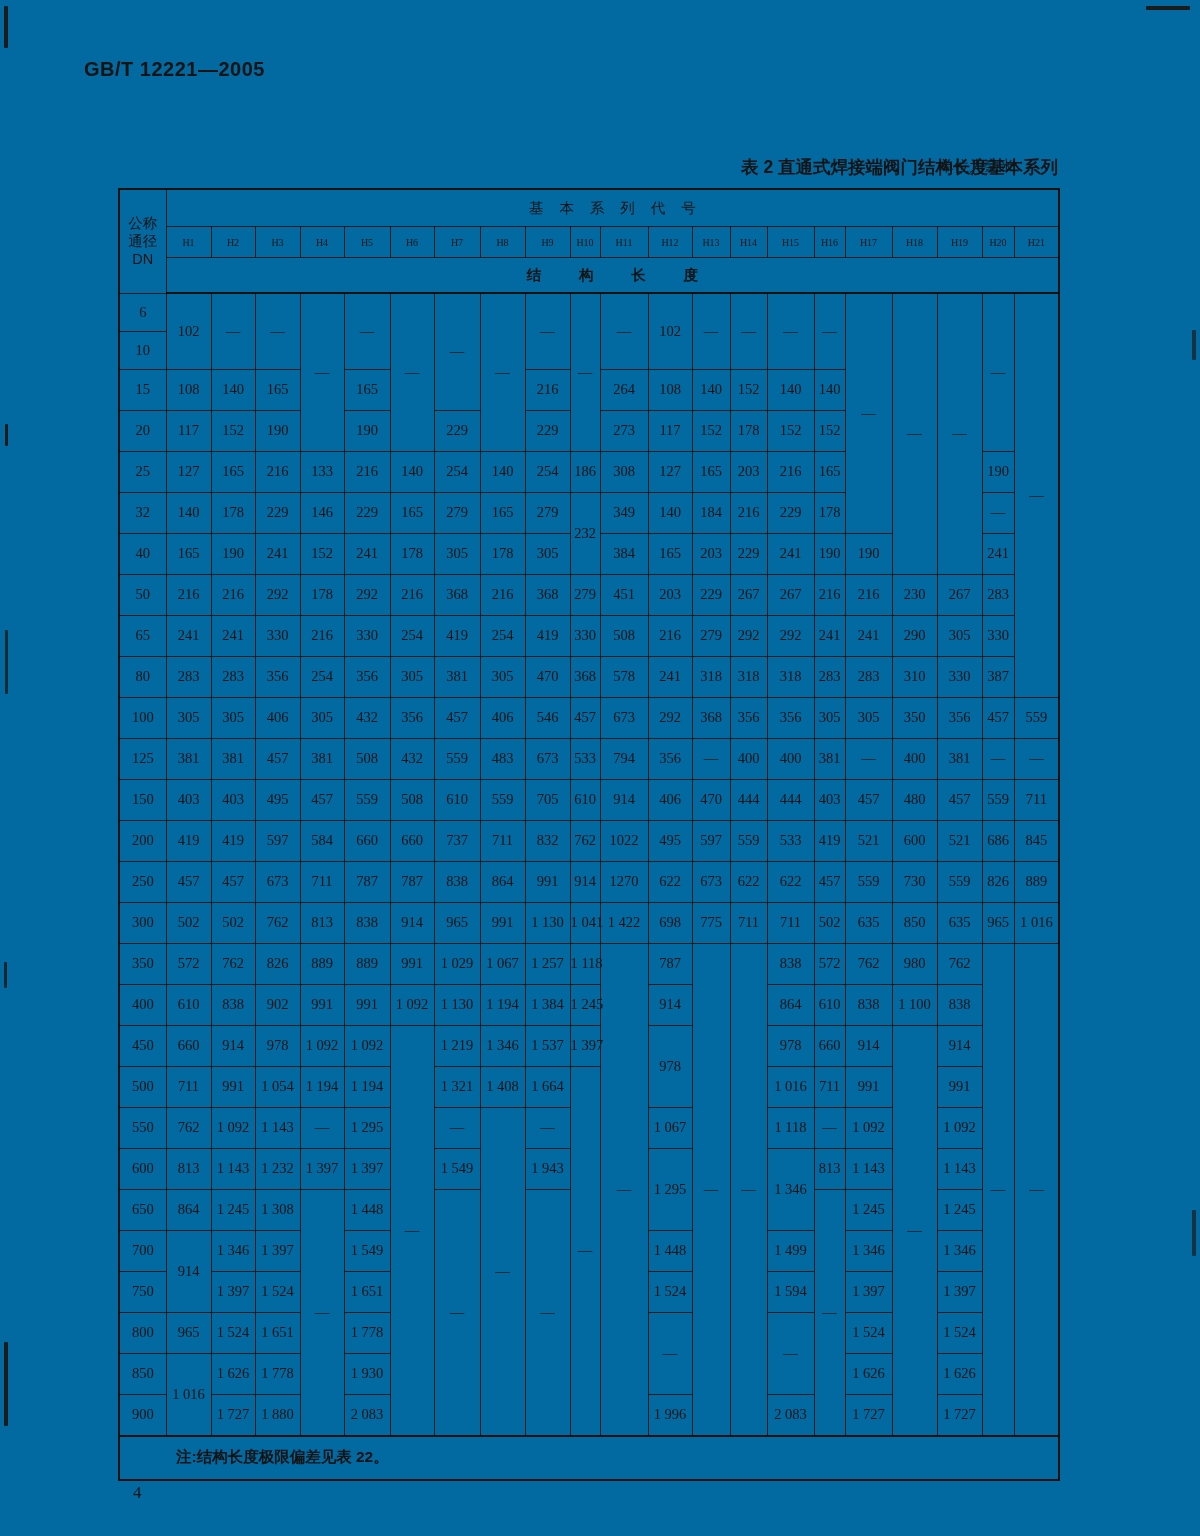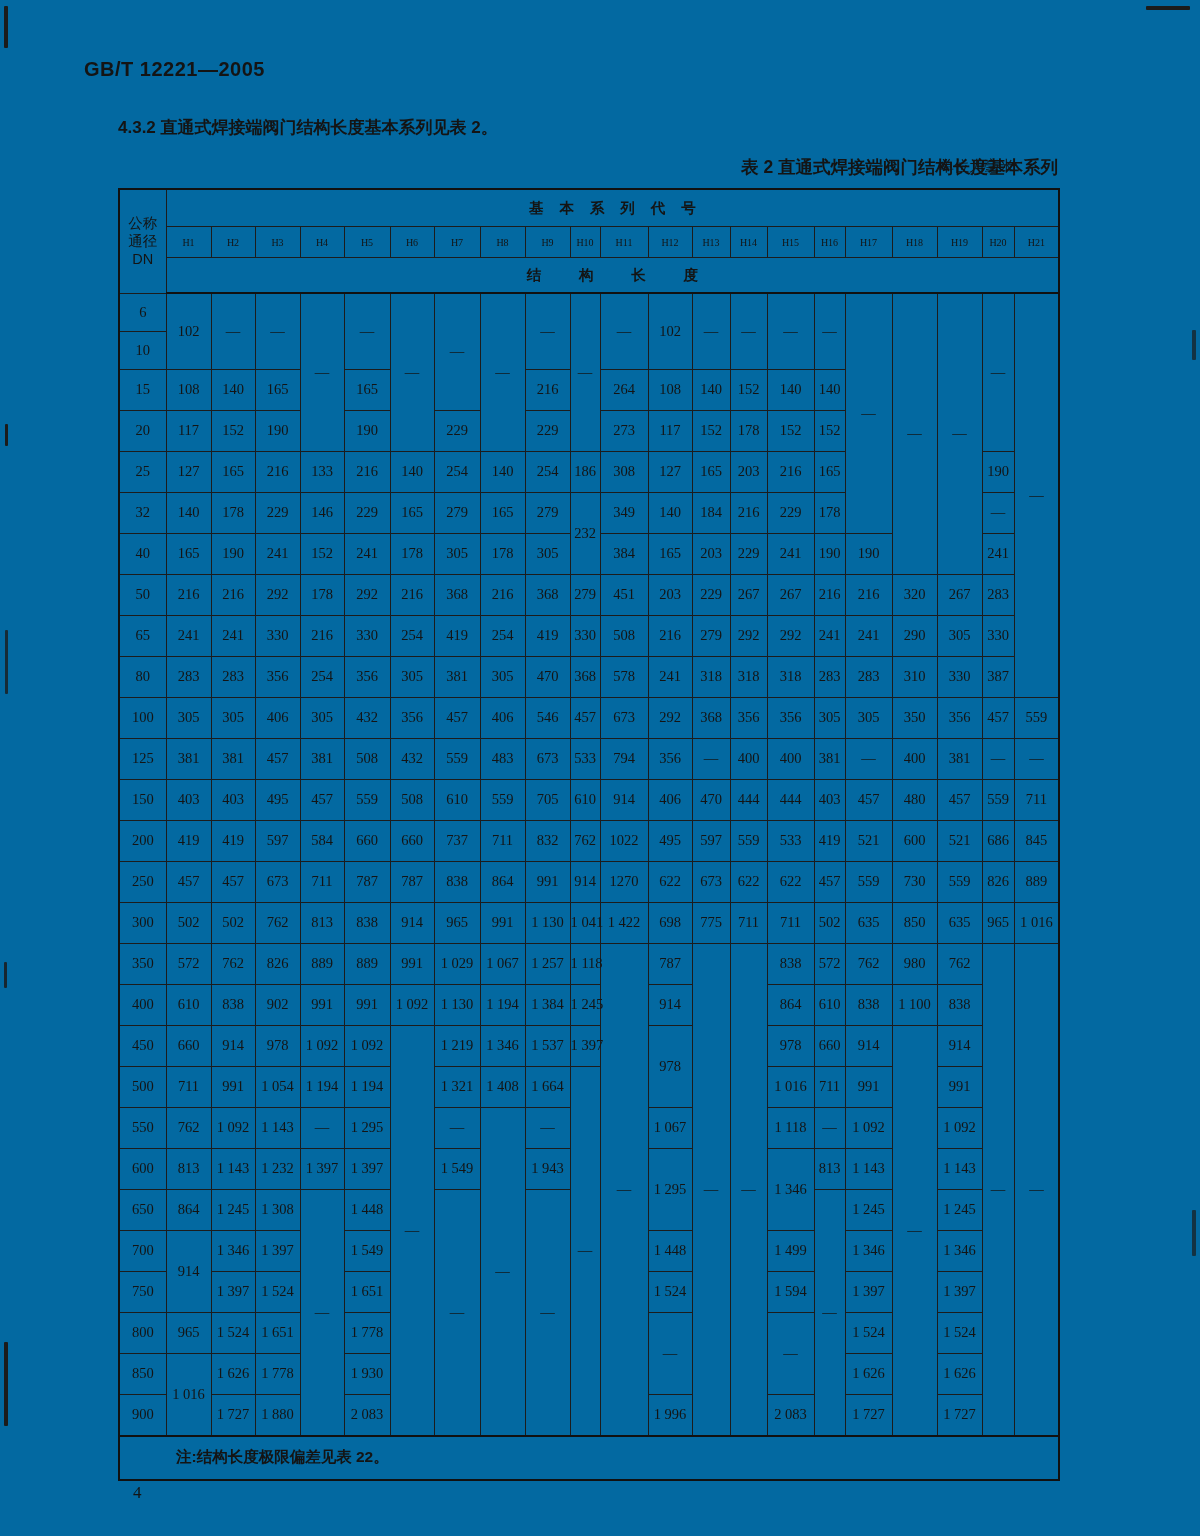--- a/index.html
+++ b/index.html
@@ -45,21 +45,21 @@
     height:40px;
   }
   tr.hdr-top td{height:36px;}
   tr.hdr-codes td{height:30px; font-size:10px;}
   tr.hdr-len td{height:34px; border-bottom:2px solid #111;}
   .corner{
     font-size:14.5px; line-height:1.25;
     font-family:"Liberation Sans", sans-serif;
   }
   .group-hd{
-    font-size:16px; font-weight:bold; letter-spacing:1.1em; text-indent:1.1em;
+    font-size:16px; font-weight:normal; letter-spacing:1.1em; text-indent:1.1em;
     font-family:"Liberation Sans", sans-serif;
   }
   .len-hd{
     font-size:16px; font-weight:bold; letter-spacing:2.6em; text-indent:2.6em;
     font-family:"Liberation Sans", sans-serif;
     margin-left:18px;
   }
   tr.r-short td{height:37px;}
   tr.note-row td{
     height:42px; text-align:left; padding-left:56px;
@@ -80,21 +80,20 @@
   .a7{left:1192px; top:330px; width:4px; height:30px; opacity:.7;}
   .a8{left:1192px; top:1210px; width:4px; height:46px; opacity:.7;}
 </style>
 </head>
 <body>
 
 <div class="page">
 
   <div class="doc-number">GB/T 12221—2005</div>
 
-  <div class="section-line">4.3.2  直通式焊接端阀门结构长度基本系列见表 2。</div>
 
   <div class="caption-row">
     <span class="table-title">表 2  直通式焊接端阀门结构长度基本系列</span>
     <span class="unit-note">单位为毫米</span>
   </div>
 
   <table class="series">
     <colgroup>
       <col style="width:47px">
         <col style="width:45px">
@@ -283,21 +282,21 @@
           <td>216</td>
           <td>368</td>
           <td>279</td>
           <td>451</td>
           <td>203</td>
           <td>229</td>
           <td>267</td>
           <td>267</td>
           <td>216</td>
           <td>216</td>
-          <td>320</td>
+          <td>230</td>
           <td>267</td>
           <td>283</td>
         </tr>
         <tr>
           <td>65</td>
           <td>241</td>
           <td>241</td>
           <td>330</td>
           <td>216</td>
           <td>330</td>

